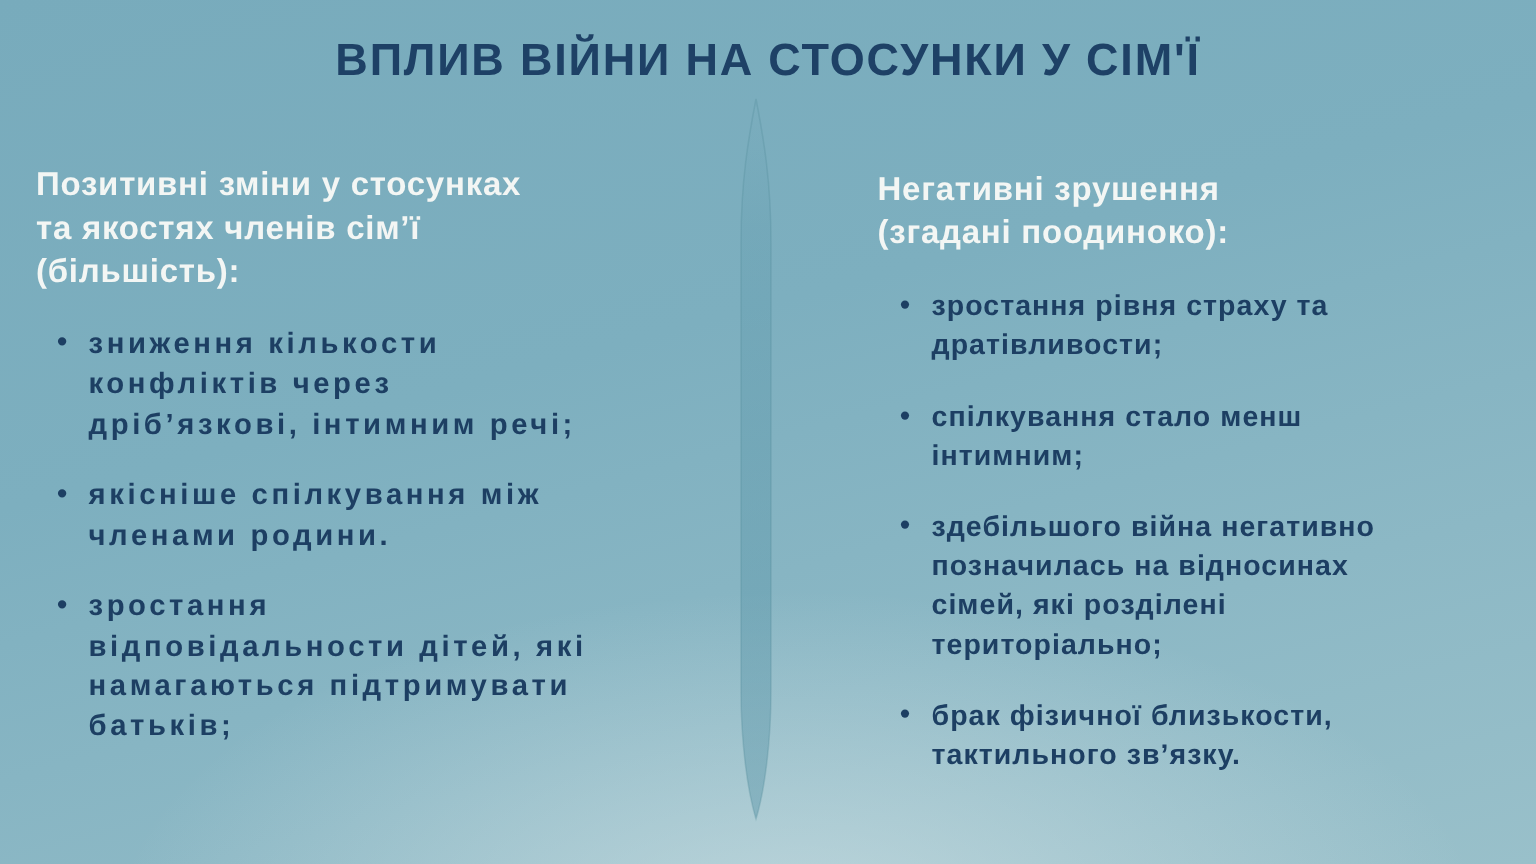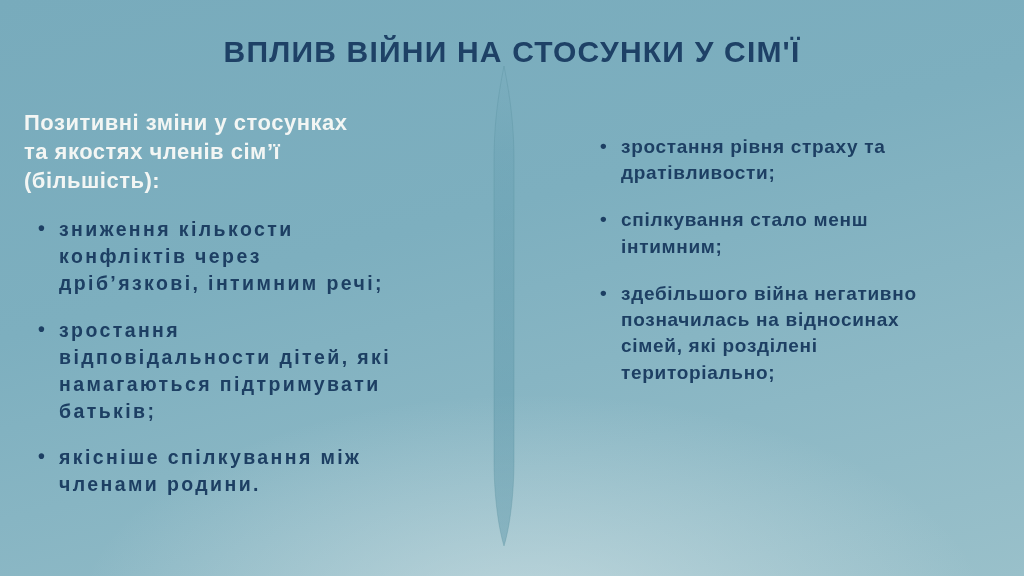--- a/index.html
+++ b/index.html
@@ -14,21 +14,21 @@
     position: relative;
     width: 1024px;
     height: 576px;
     background:
       radial-gradient(ellipse 62% 55% at 52% 108%, rgba(218,231,233,0.60), rgba(218,231,233,0) 72%),
       linear-gradient(165deg, #78abbc 0%, #7dafbf 40%, #8cb8c5 72%, #99c0ca 100%);
     overflow: hidden;
   }
   .slide-title {
     position: absolute;
-    top: 35px;
+    top: 24px;
     left: 0;
     width: 100%;
     text-align: center;
     font-size: 30px;
     font-weight: bold;
     letter-spacing: 1.2px;
     color: #1e4166;
     white-space: pre-line;
   }
   .blade {
@@ -123,35 +123,39 @@
   <div class="slide-title">ВПЛИВ ВІЙНИ НА СТОСУНКИ У СІМ'Ї</div>
 
   <div class="column col-left">
     <h2 class="column-heading">Позитивні зміни у стосунках
 та якостях членів сім’ї
 (більшість):</h2>
     <ul class="bullet-list">
       <li>зниження кількости
 конфліктів через
 дріб’язкові, інтимним речі;</li>
+      <li>якісніше спілкування між
+членами родини.</li>
       <li>зростання
 відповідальности дітей, які
 намагаються підтримувати
 батьків;</li>
-      <li>якісніше спілкування між
-членами родини.</li>
     </ul>
   </div>
 
   <div class="column col-right">
+    <h2 class="column-heading">Негативні зрушення
+(згадані поодиноко):</h2>
     <ul class="bullet-list">
       <li>зростання рівня страху та
 дратівливости;</li>
       <li>спілкування стало менш
 інтимним;</li>
       <li>здебільшого війна негативно
 позначилась на відносинах
 сімей, які розділені
 територіально;</li>
+      <li>брак фізичної близькости,
+тактильного зв’язку.</li>
     </ul>
   </div>
 
 </div>
 
 </body></html>

